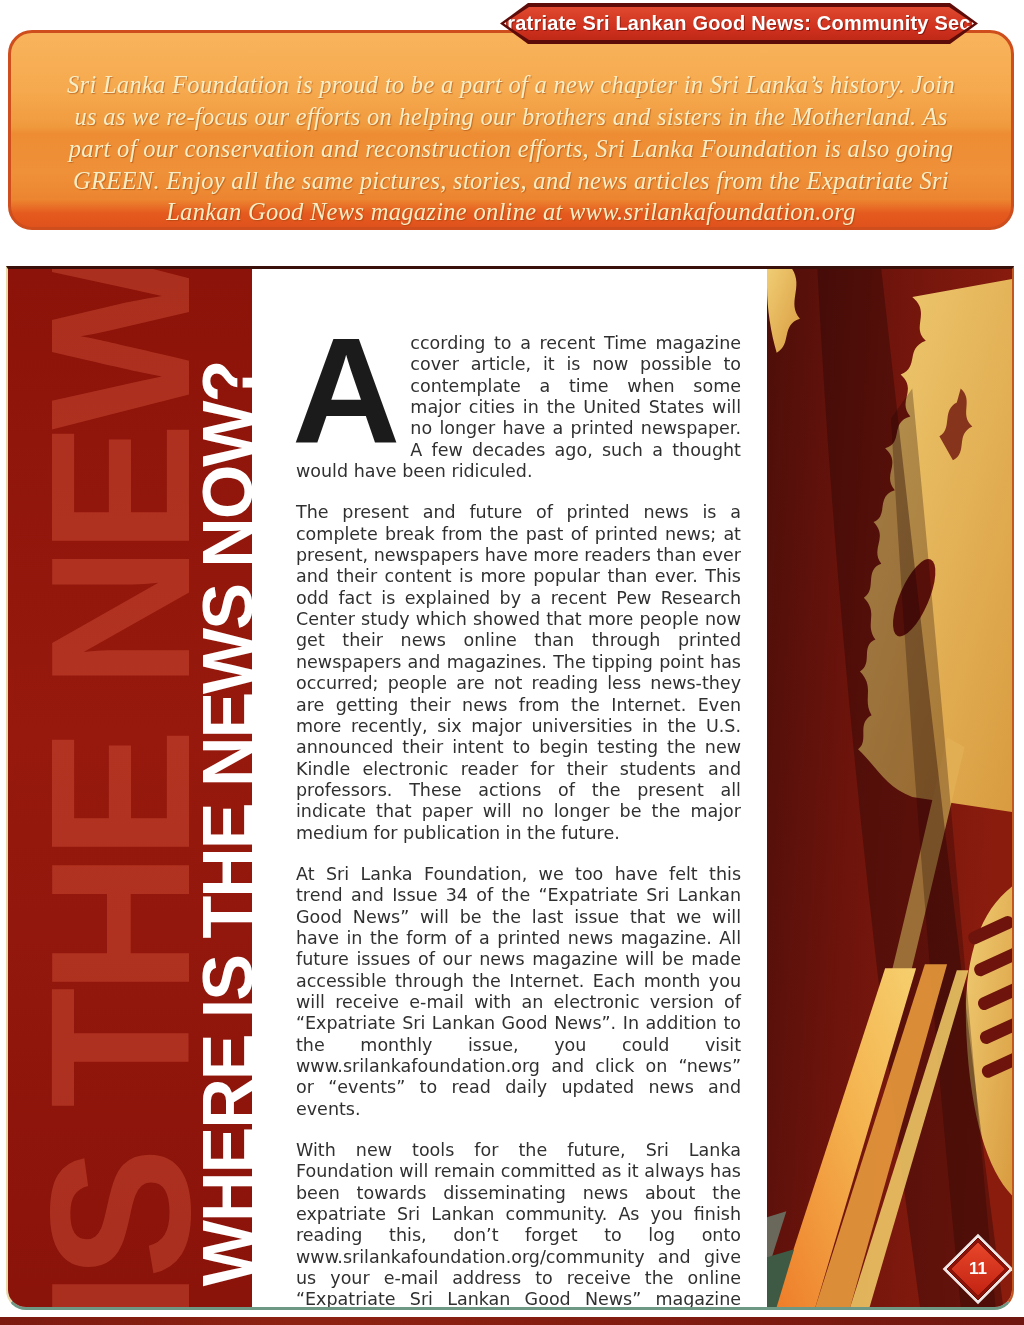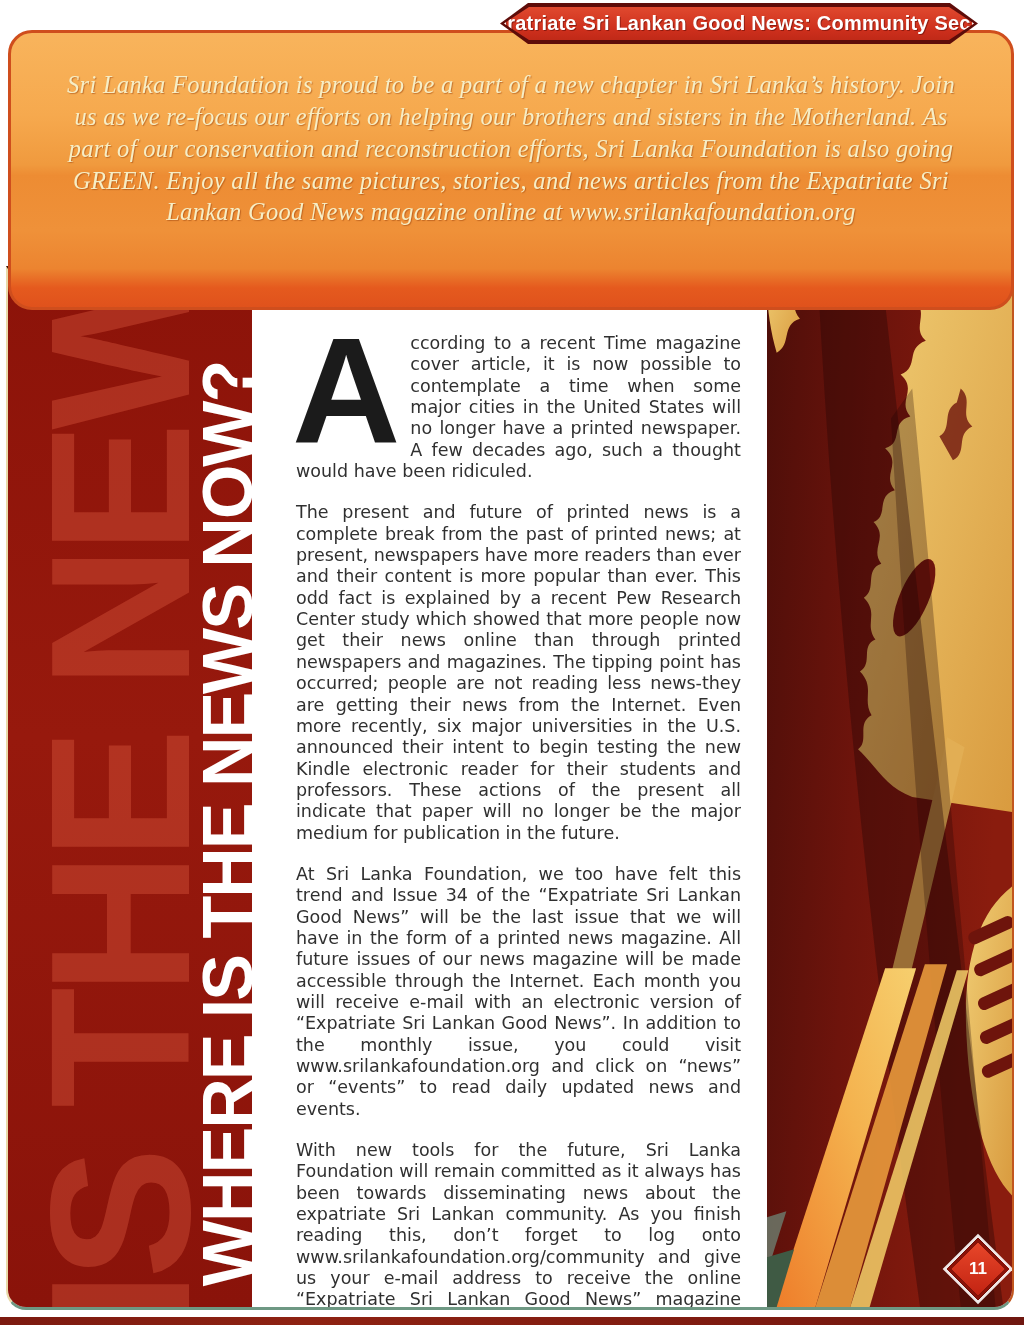--- a/index.html
+++ b/index.html
@@ -12,21 +12,21 @@
           background:#5e0c09;
           clip-path:polygon(0 50%,28px 0,calc(100% - 28px) 0,100% 50%,calc(100% - 28px) 100%,28px 100%);}
   .ribbon-inner{position:absolute;left:4px;top:4px;right:4px;bottom:4px;
           background:linear-gradient(180deg,#e0492f,#cd2f1c 70%,#c02a18);
           clip-path:polygon(0 50%,25px 0,calc(100% - 25px) 0,100% 50%,calc(100% - 25px) 100%,25px 100%);
           display:flex;align-items:center;justify-content:center;}
   .ribbon-inner span{color:#fff;font-weight:bold;font-size:20px;letter-spacing:.2px;
           text-shadow:1px 1px 0 rgba(90,10,5,.55);white-space:nowrap;}
 
   
-  .banner{position:absolute;left:8px;right:10px;top:30px;height:280px;box-sizing:border-box;
+  .banner{position:absolute;left:8px;right:10px;top:30px;height:200px;box-sizing:border-box;
           border:3px solid #cf4e1d;border-radius:24px;z-index:2;
           background:linear-gradient(180deg,#f8b45c 0%,#f6a94e 30%,#f09a3e 48%,#ed8c33 52%,#ef9139 72%,#ec8430 86%,#e55a1e 93%,#e0521c 100%);}
   .banner p{margin:36px 44px 0 44px;text-align:center;
           font-family:"Liberation Serif",serif;font-style:italic;
           font-size:24.5px;line-height:1.3;letter-spacing:.3px;color:#f6eec6;
           text-shadow:1px 1px 1px rgba(150,62,10,.5);}
 
   
   .content{position:absolute;left:6px;right:10px;top:266px;height:1044px;box-sizing:border-box;
           background:#fff;overflow:hidden;

